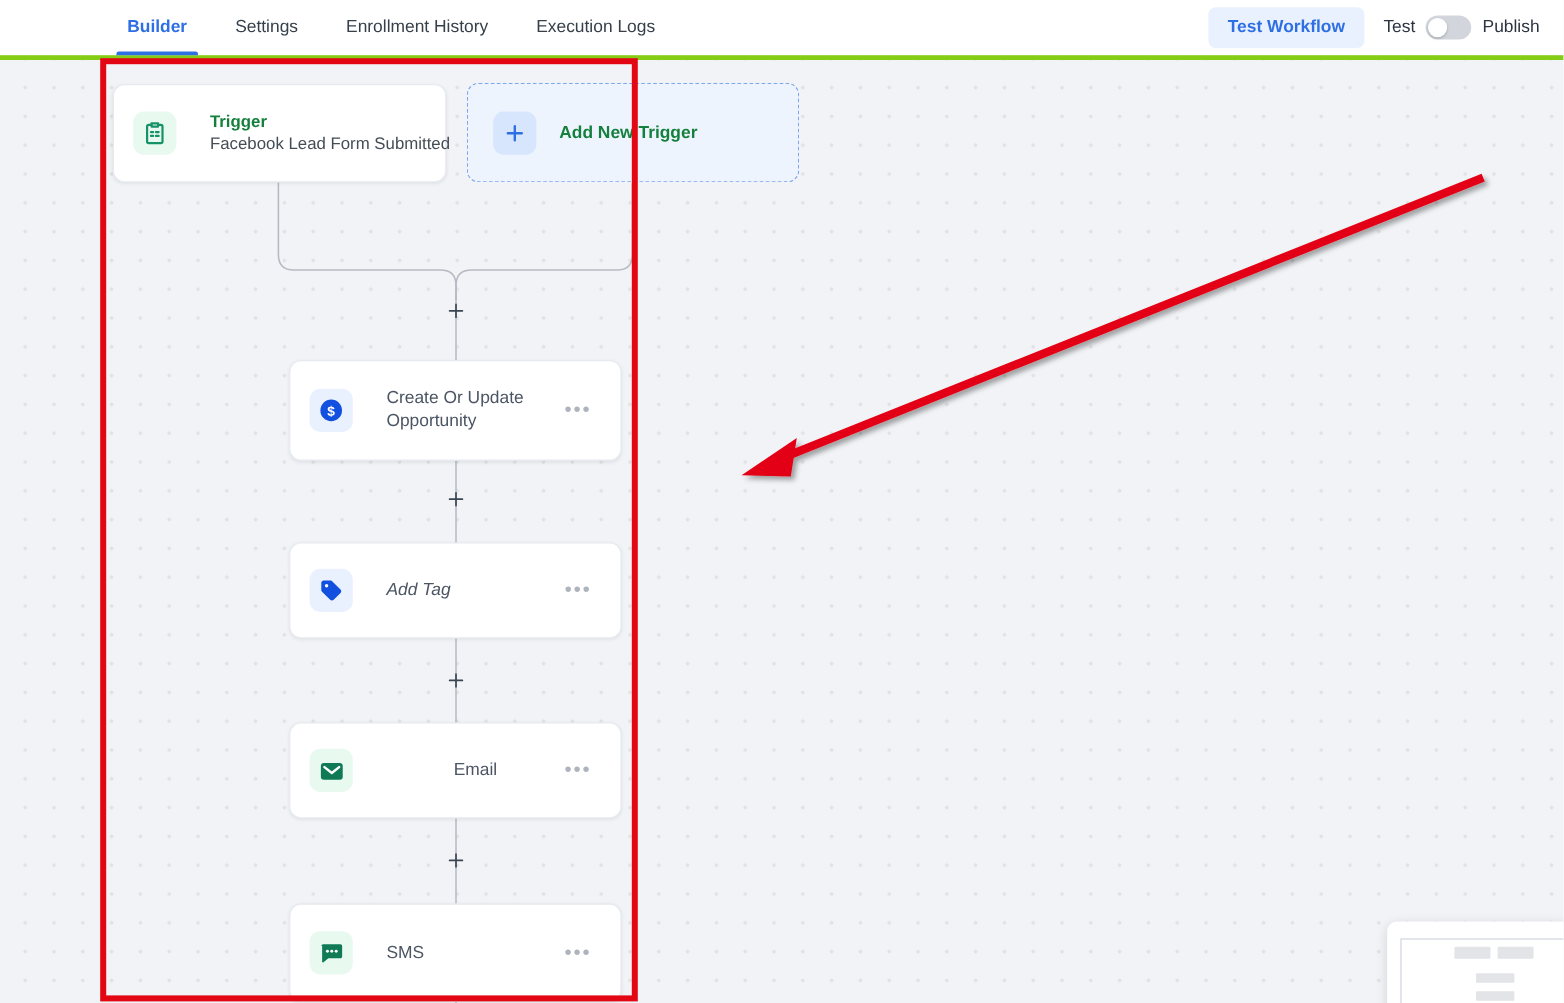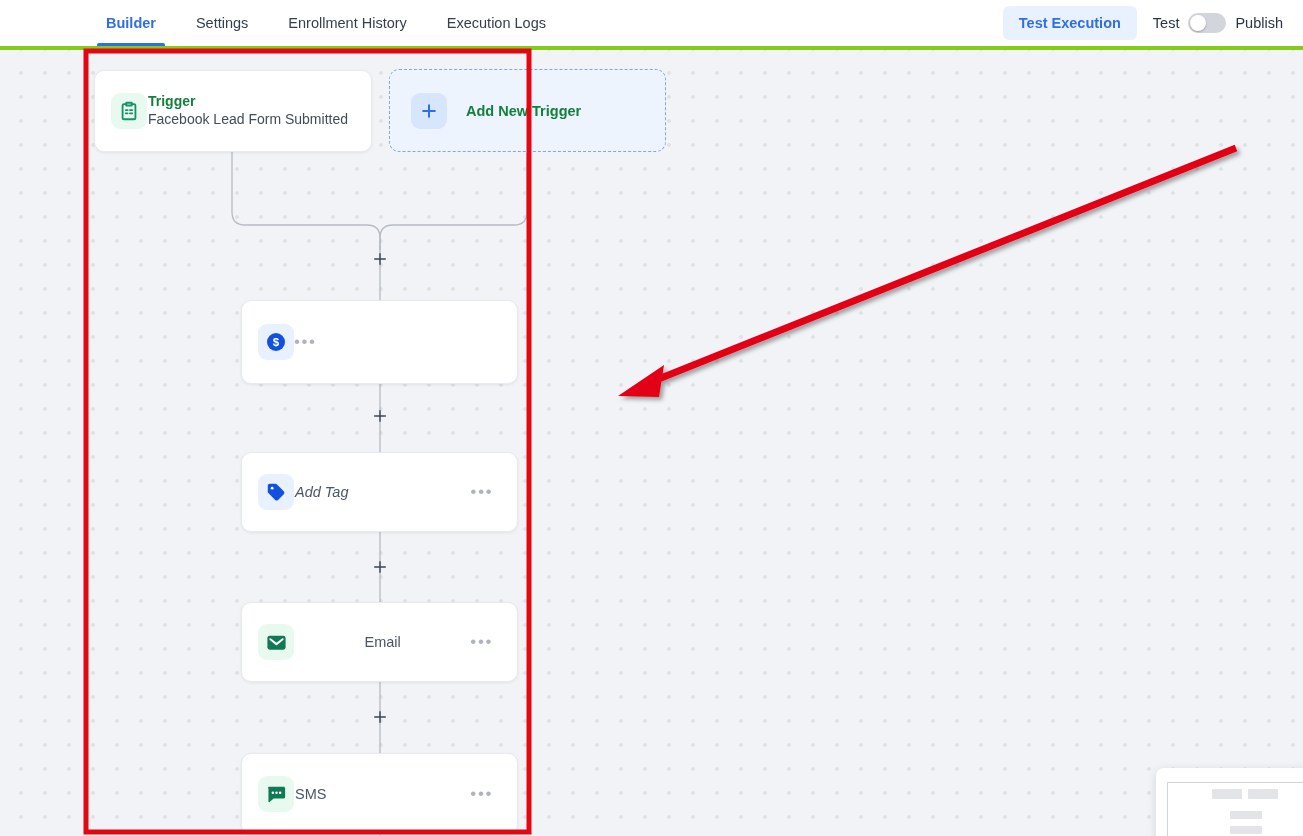--- a/index.html
+++ b/index.html
@@ -144,21 +144,21 @@
     width: 36px; height: 36px;
     border-radius: 9px;
     display: flex;
     align-items: center;
     justify-content: center;
     flex: none;
   }
   .ico-green { background: #e8f9f0; }
   .ico-blue  { background: #eaf1fe; }
   .node-text {
-    margin-left: 1px;
+    margin-left: 28px;
     flex: 1 1 auto;
     min-width: 0;
   }
   .node-title {
     font-size: 14px;
     color: #15803d;
     font-weight: 600;
     line-height: 17px;
   }
   .node-sub {
@@ -295,21 +295,21 @@
       </div>
       <div class="tab">
         <span>Enrollment History</span>
       </div>
       <div class="tab">
         <span>Execution Logs</span>
       </div>
     </div>
 
     <div class="topbar-right">
-      <button class="btn-test">Test Execution</button>
+      <button class="btn-test">Test Workflow</button>
       <div class="publish-group">
         <span class="pub-label">Test</span>
         <div class="toggle">
           <div class="knob"></div>
         </div>
         <span class="pub-label">Publish</span>
       </div>
     </div>
   </div>
 
@@ -362,20 +362,23 @@
         <path d="M12 4v16M4 12h16"></path>
       </svg>
     </div>
 
     <div class="node act" id="node-opportunity">
       <div class="node-ico ico-blue">
         <svg width="24" height="24" viewBox="0 0 24 24">
           <circle cx="12" cy="12" r="9" fill="#1250e0"></circle>
           <text x="12" y="16.4" text-anchor="middle" font-family="Liberation Sans, sans-serif" font-size="11.5" font-weight="bold" fill="#ffffff">$</text>
         </svg>
+      </div>
+      <div class="node-text">
+        <div class="node-label two-line">Create Or Update Opportunity</div>
       </div>
       <div class="dots">•••</div>
     </div>
 
     <div class="wire-plus" style="left:380px; top:366px;">
       <svg width="16" height="16" viewBox="0 0 24 24" fill="none" stroke="#3b4653" stroke-width="2.1" stroke-linecap="round">
         <path d="M12 4v16M4 12h16"></path>
       </svg>
     </div>
 

